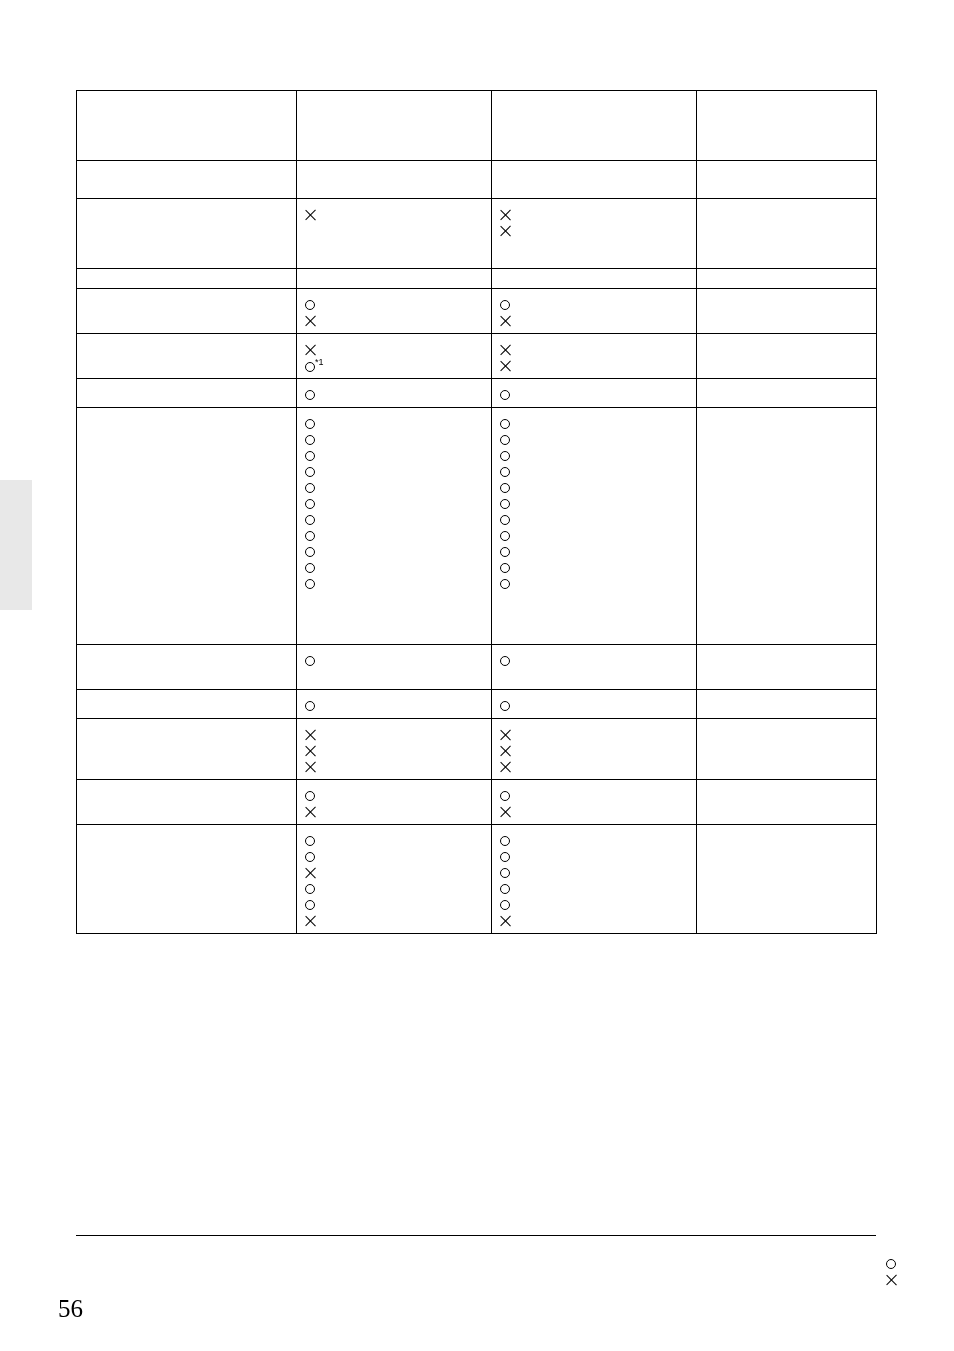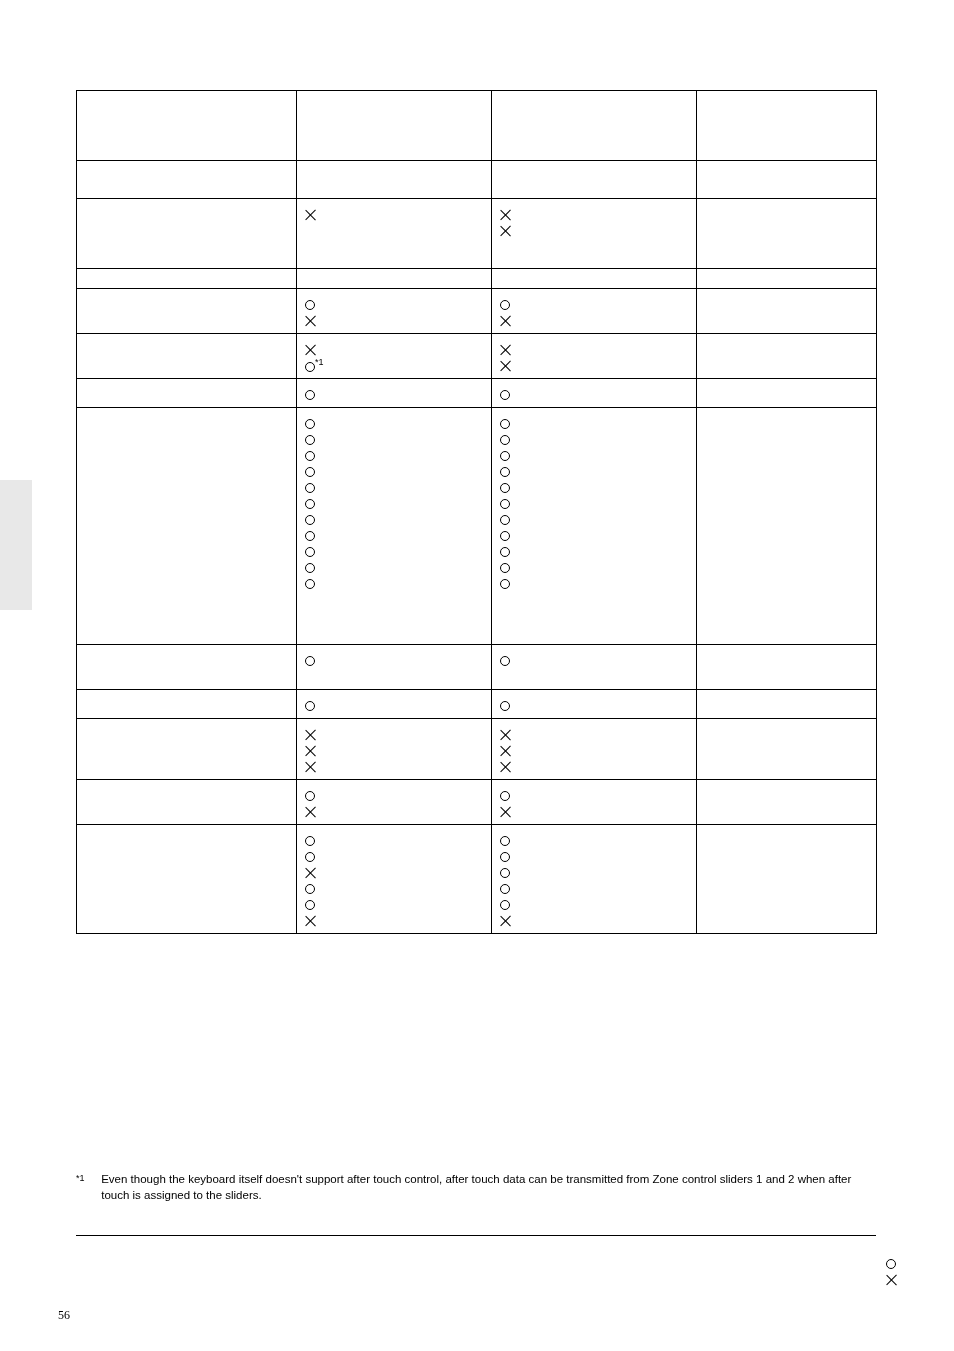--- a/index.html
+++ b/index.html
@@ -23,21 +23,21 @@
   .symline { display:block; height:16px; }
   .row-h1 td { height: 70px; }
   .row-h2 td { height: 38px; }
   .row-h3 td { height: 20px; }
   .footnote { position: absolute; left: 76px; top: 1172px; width: 800px; font-size: 11.5px; line-height: 1.35; }
   .footnote .star { display:inline-block; width: 22px; vertical-align: top; }
   .footnote .txt { display:inline-block; width: 770px; }
   .border-bottom { position:absolute; left:76px; top:1235px; width:800px; height:0; border-top:1px solid #000; }
   .legend { position: absolute; right: 56px; top: 1255px; text-align: left; font-size: 13px; }
   .legend .symline { height: 16px; }
-  .page-num { position: absolute; left: 58px; bottom: 28px; font-family: Georgia, 'Times New Roman', serif; font-size: 12px; }
+  .page-num { position: absolute; left: 58px; bottom: 28px; font-family: Georgia, 'Times New Roman', serif; font-size: 25px; }
 </style>
 </head>
 <body>
 
 <div class="page">
 
   <div class="side-tab"></div>
 
   <div class="table-wrap">
     <table>
@@ -212,24 +212,20 @@
               <span class="symline"><span class="o"></span></span>
               <span class="symline"><span class="o"></span></span>
               <span class="symline"><span class="x"></span></span>
             </td>
             <td></td>
           </tr>
         </tbody>
     </table>
   </div>
 
-  <div class="footnote">
-    <span class="star"><sup>*1</sup></span>
-    <span class="txt">Even though the keyboard itself doesn't support after touch control, after touch data can be transmitted from Zone control sliders 1 and 2 when after touch is assigned to the sliders.</span>
-  </div>
 
   <div class="border-bottom"></div>
 
   <div class="legend" id="legend">
       <span class="symline"><span class="o"></span></span>
       <span class="symline"><span class="x"></span></span>
     </div>
 
   <div class="page-num">56</div>
 

